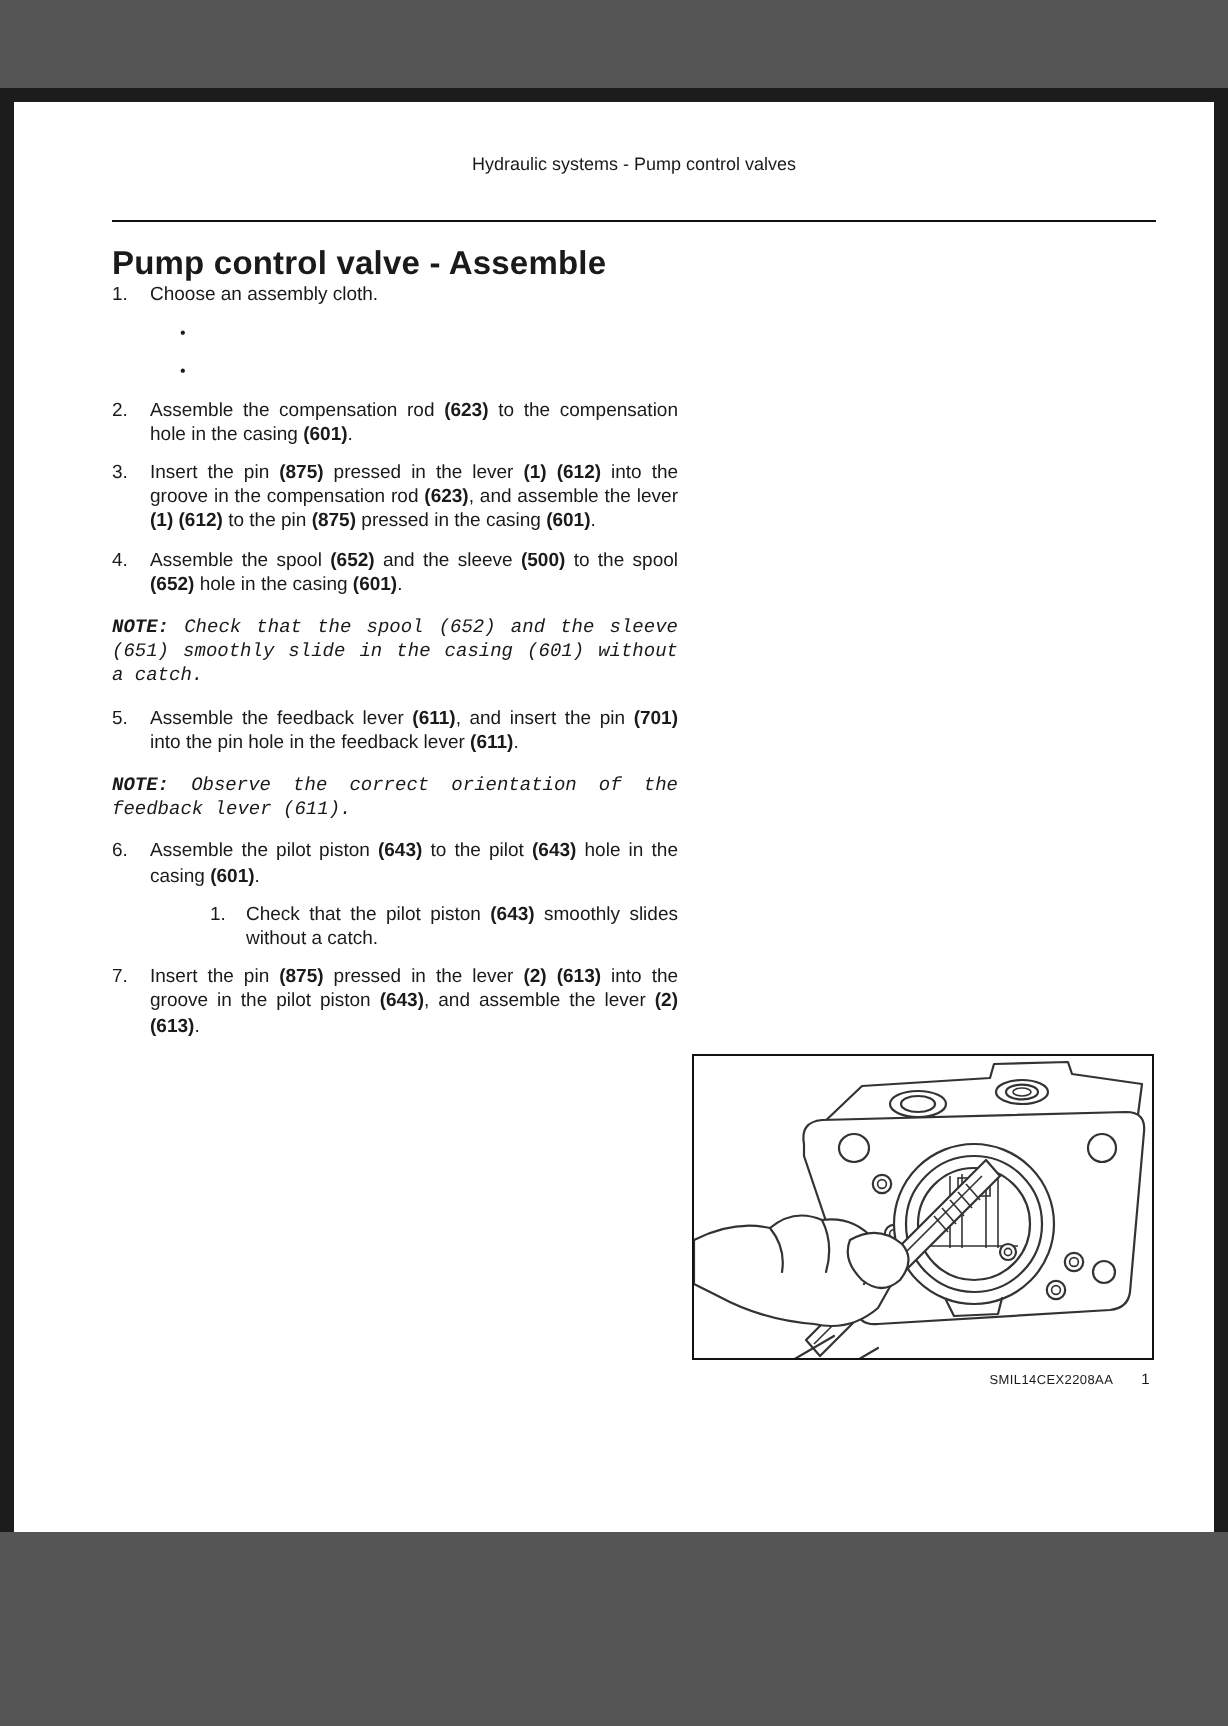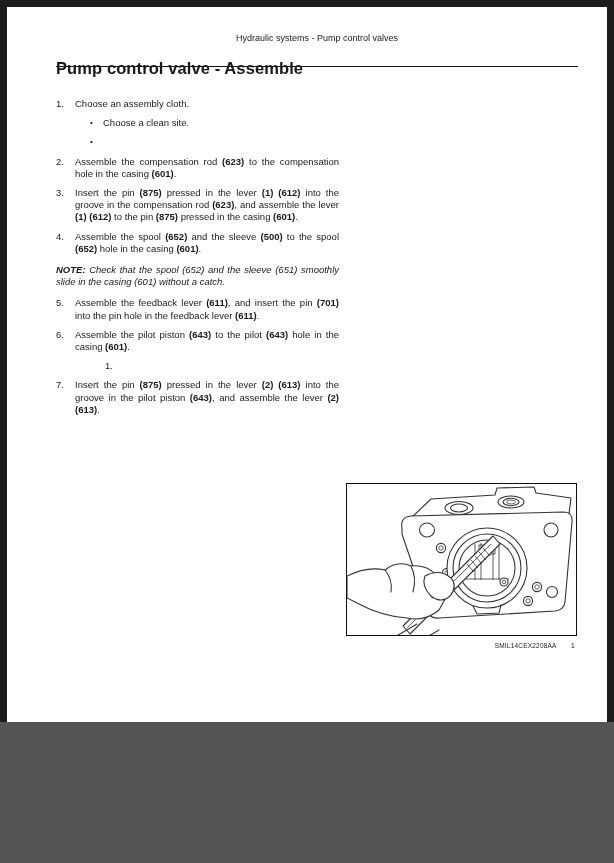--- a/index.html
+++ b/index.html
@@ -5,54 +5,55 @@
   html,body { margin:0; padding:0; }
   body {
     font-family: "Liberation Sans", "DejaVu Sans", sans-serif;
     background:#555;
   }
   .canvas {
     position:relative;
     width:614px; height:722px;
     background:#1c1c1c;
     overflow:hidden;
+    margin-top:44px;
   }
   .page {
     position:absolute; left:7px; top:7px;
     width:600px; height:848px;
     background:#ffffff;
     color:#1a1a1a;
   }
   .page-header {
     position:absolute; left:49px; top:26px; width:522px;
     text-align:center; font-size:9px; color:#1a1a1a;
   }
   .title-rule {
     position:absolute; left:49px; top:59px; width:522px;
     border-top:1.4px solid #111;
   }
   .page-title {
-    position:absolute; left:49px; top:52px; width:522px;
+    position:absolute; left:49px; top:72px; width:522px;
     margin:0; font-size:16.5px; font-weight:bold; letter-spacing:0.1px;
   }
   .content {
     position:absolute; left:49px; top:91px; width:283px;
     font-size:9.5px; line-height:12.2px;
   }
   .block { margin:0 0 7px 0; }
   .step { display:flex; }
   .step .num { flex:0 0 19px; }
   .step .txt { flex:1; text-align:justify; }
   .bullet { display:flex; padding-left:34px; }
   .bullet .marker { flex:0 0 13px; font-size:8px; line-height:12.2px; }
   .bullet .txt { flex:1; text-align:justify; }
   .substep { display:flex; padding-left:49px; }
   .substep .num { flex:0 0 18px; }
   .substep .txt { flex:1; text-align:justify; }
-  .note { font-style:italic; text-align:justify; margin:9px 0 9px 0; }
+  .note { font-style:italic; text-align:justify; margin:9px 0 9px 0;font-family:Liberation Mono, monospace; }
   .figure-wrap {
     position:absolute; left:339px; top:476px; width:231px;
   }
   .figure-box {
     width:229px; height:151px;
     border:1px solid #111;
     background:#fff;
   }
   .figure-caption {
     display:flex; justify-content:flex-end; align-items:baseline;
@@ -84,21 +85,20 @@
 
     <div class="content">
 
       <div class="block step">
         <span class="num">1.</span>
         <span class="txt">Choose an assembly cloth.</span>
       </div>
 
       <div class="block bullet">
         <span class="marker">•</span>
-        <span class="txt">Choose a clean site.</span>
       </div>
 
       <div class="block bullet">
         <span class="marker">•</span>
       </div>
 
       <div class="block step">
         <span class="num">2.</span>
         <span class="txt">Assemble the compensation rod <b>(623)</b> to the compensation hole in the casing <b>(601)</b>.</span>
       </div>
@@ -113,28 +113,30 @@
         <span class="txt">Assemble the spool <b>(652)</b> and the sleeve <b>(500)</b> to the spool <b>(652)</b> hole in the casing <b>(601)</b>.</span>
       </div>
 
       <p class="block note"><b>NOTE:</b> Check that the spool (652) and the sleeve (651) smoothly slide in the casing (601) without a catch.</p>
 
       <div class="block step">
         <span class="num">5.</span>
         <span class="txt">Assemble the feedback lever <b>(611)</b>, and insert the pin <b>(701)</b> into the pin hole in the feedback lever <b>(611)</b>.</span>
       </div>
 
+      <p class="block note"><b>NOTE:</b> Observe the correct orientation of the feedback lever (611).</p>
 
       <div class="block step">
         <span class="num">6.</span>
         <span class="txt">Assemble the pilot piston <b>(643)</b> to the pilot <b>(643)</b> hole in the casing <b>(601)</b>.</span>
       </div>
 
       <div class="block substep">
         <span class="num">1.</span>
+        <span class="txt">Check that the pilot piston <b>(643)</b> smoothly slides without a catch.</span>
       </div>
 
       <div class="block step">
         <span class="num">7.</span>
         <span class="txt">Insert the pin <b>(875)</b> pressed in the lever <b>(2)</b> <b>(613)</b> into the groove in the pilot piston <b>(643)</b>, and assemble the lever <b>(2)</b> <b>(613)</b>.</span>
       </div>
 
     </div>
 
     <div class="figure-wrap">

